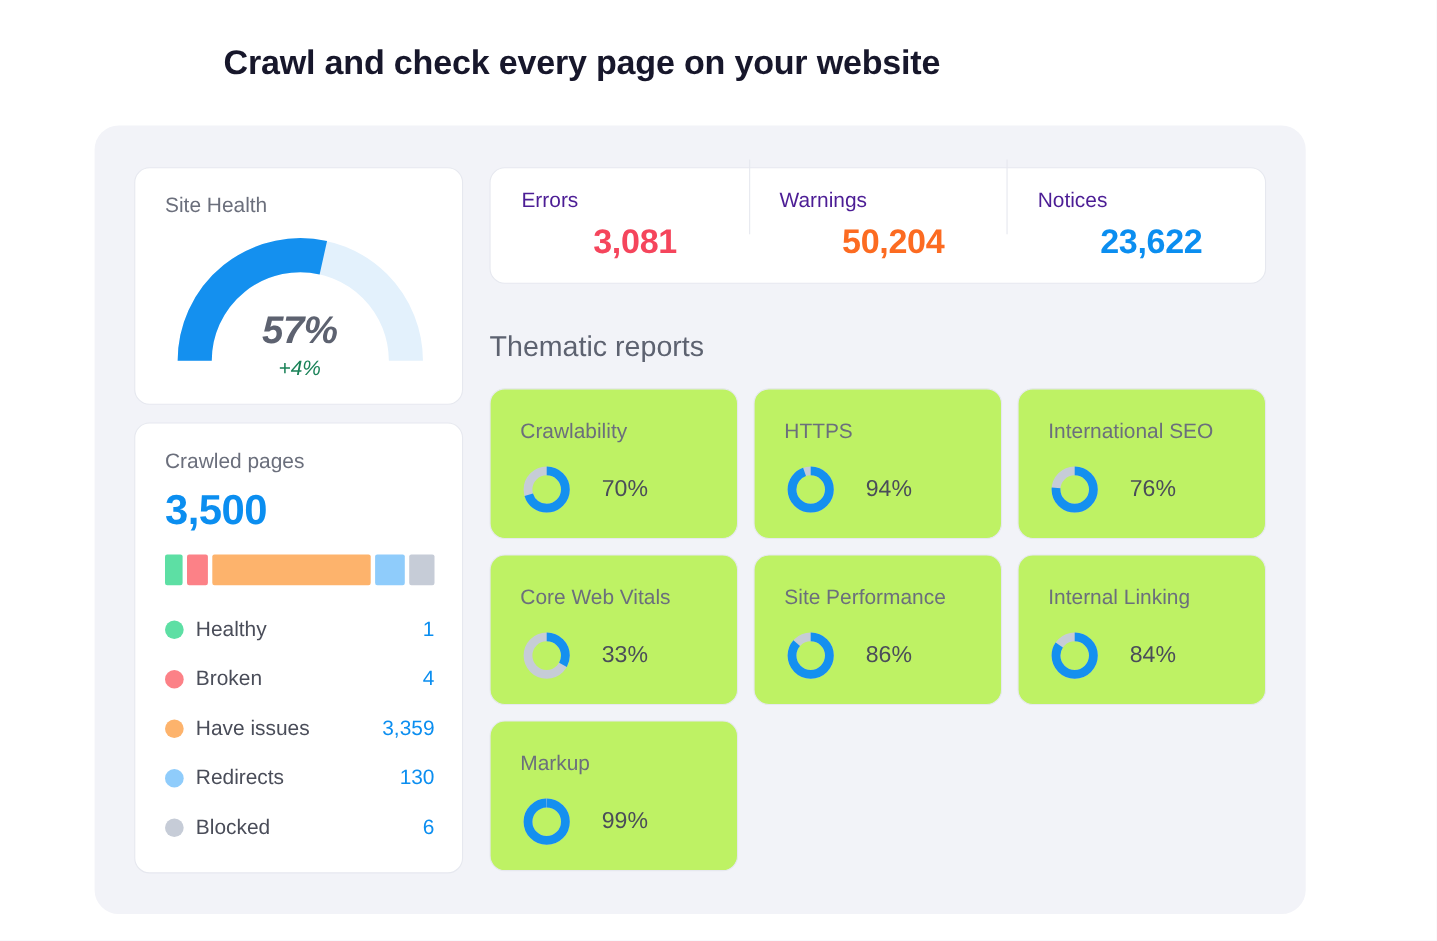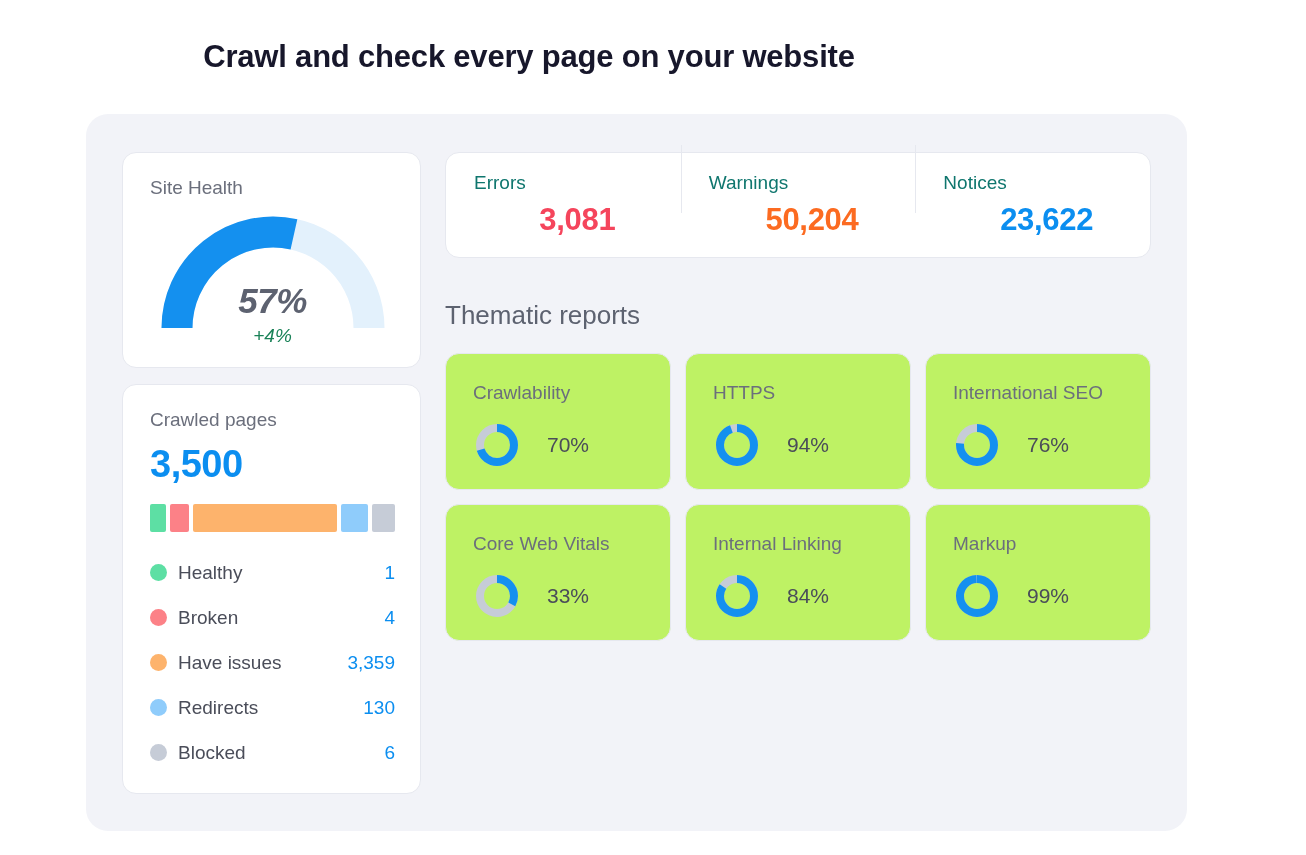--- a/index.html
+++ b/index.html
@@ -174,21 +174,21 @@
     content: "";
     position: absolute;
     left: 0;
     top: -27px;
     width: 1px;
     height: 68px;
     background: #e6e8ef;
   }
   .stat-label {
     font-size: 19px;
-    color: #0f766e;
+    color: #4c1d95;
     margin-bottom: 8px;
   }
   .stat-value {
     font-size: 31px;
     font-weight: bold;
     letter-spacing: -0.3px;
     text-align: center;
   }
 
   
@@ -347,20 +347,30 @@
         <div class="report-name">Core Web Vitals</div>
         <div class="report-body">
           <svg width="48" height="48" viewBox="0 0 48 48">
             <circle cx="24" cy="24" r="17" fill="none" stroke="#c6ccd7" stroke-width="8"></circle>
             <circle cx="24" cy="24" r="17" fill="none" stroke="#1490ef" stroke-width="8" stroke-dasharray="35.25 71.57" transform="rotate(-90 24 24)"></circle>
           </svg>
           <span class="report-pct">33%</span>
         </div>
       </div>
       <div class="report-card">
+        <div class="report-name">Site Performance</div>
+        <div class="report-body">
+          <svg width="48" height="48" viewBox="0 0 48 48">
+            <circle cx="24" cy="24" r="17" fill="none" stroke="#c6ccd7" stroke-width="8"></circle>
+            <circle cx="24" cy="24" r="17" fill="none" stroke="#1490ef" stroke-width="8" stroke-dasharray="91.86 14.95" transform="rotate(-90 24 24)"></circle>
+          </svg>
+          <span class="report-pct">86%</span>
+        </div>
+      </div>
+      <div class="report-card">
         <div class="report-name">Internal Linking</div>
         <div class="report-body">
           <svg width="48" height="48" viewBox="0 0 48 48">
             <circle cx="24" cy="24" r="17" fill="none" stroke="#c6ccd7" stroke-width="8"></circle>
             <circle cx="24" cy="24" r="17" fill="none" stroke="#1490ef" stroke-width="8" stroke-dasharray="89.72 17.09" transform="rotate(-90 24 24)"></circle>
           </svg>
           <span class="report-pct">84%</span>
         </div>
       </div>
       <div class="report-card">

